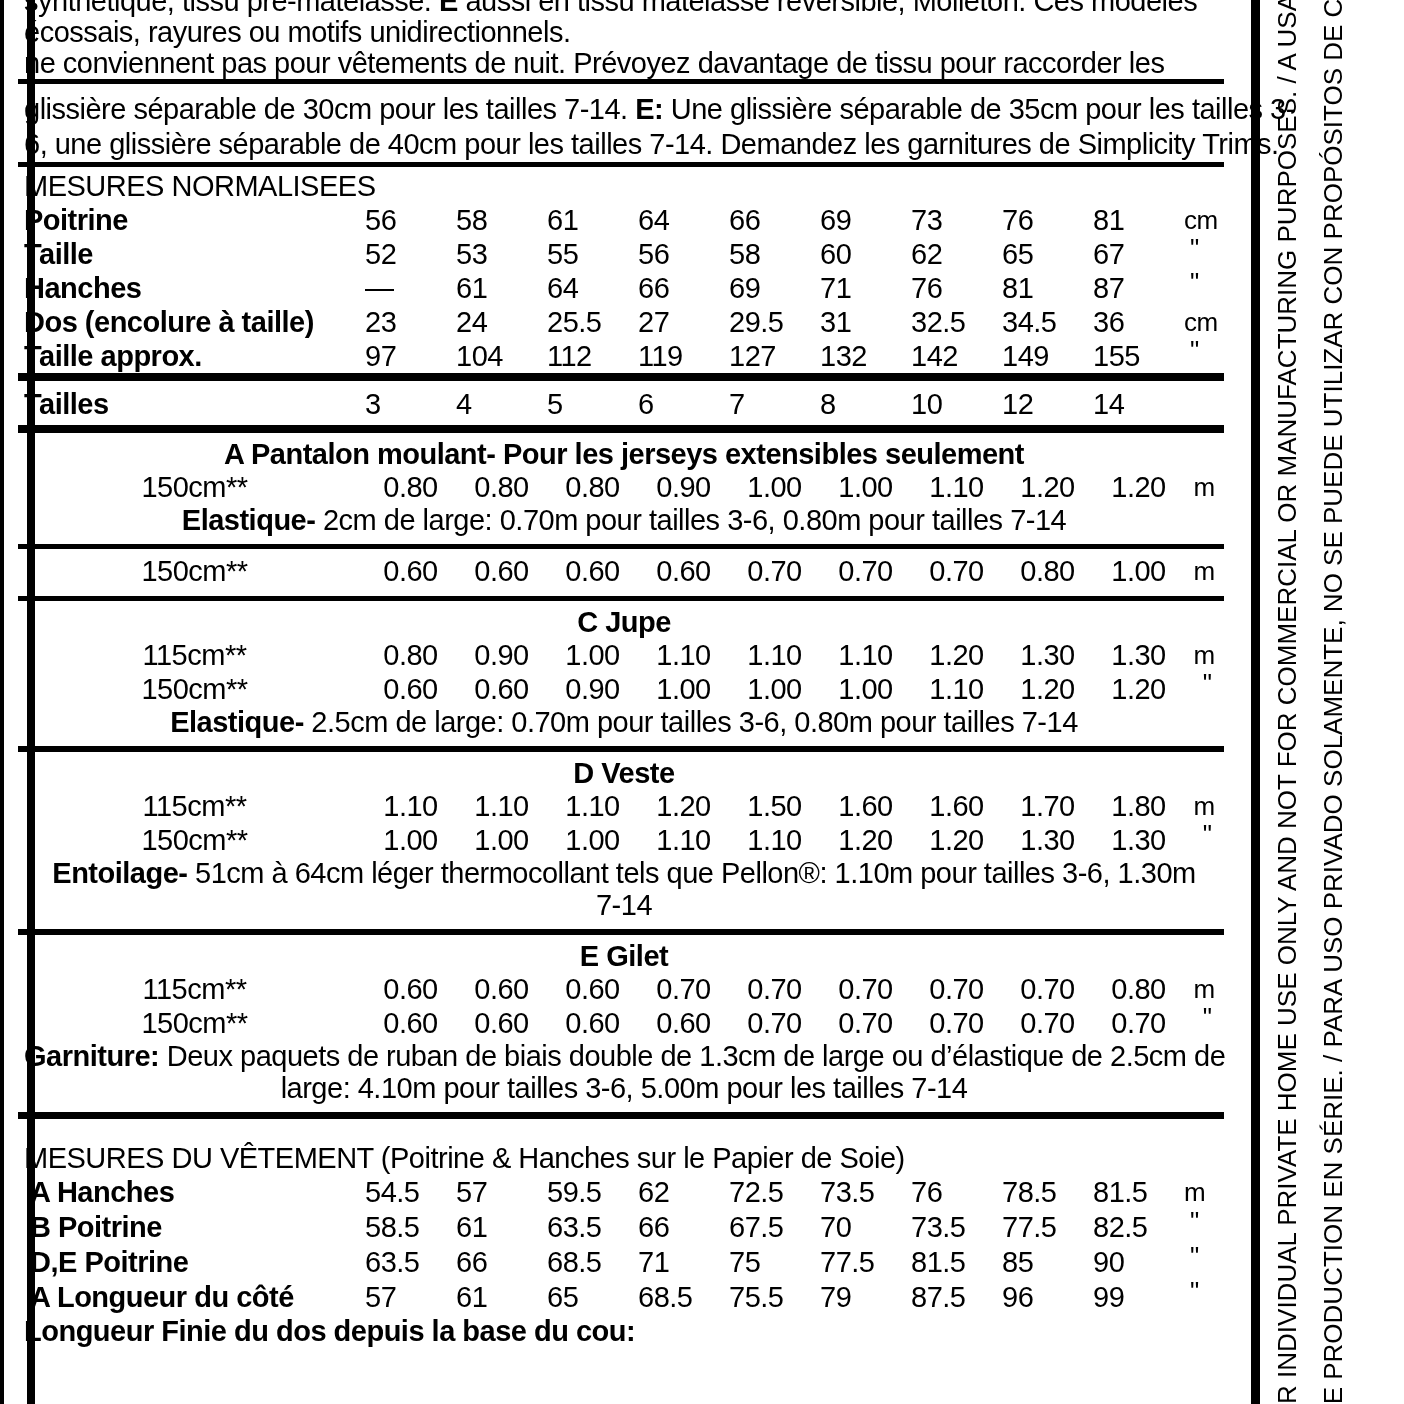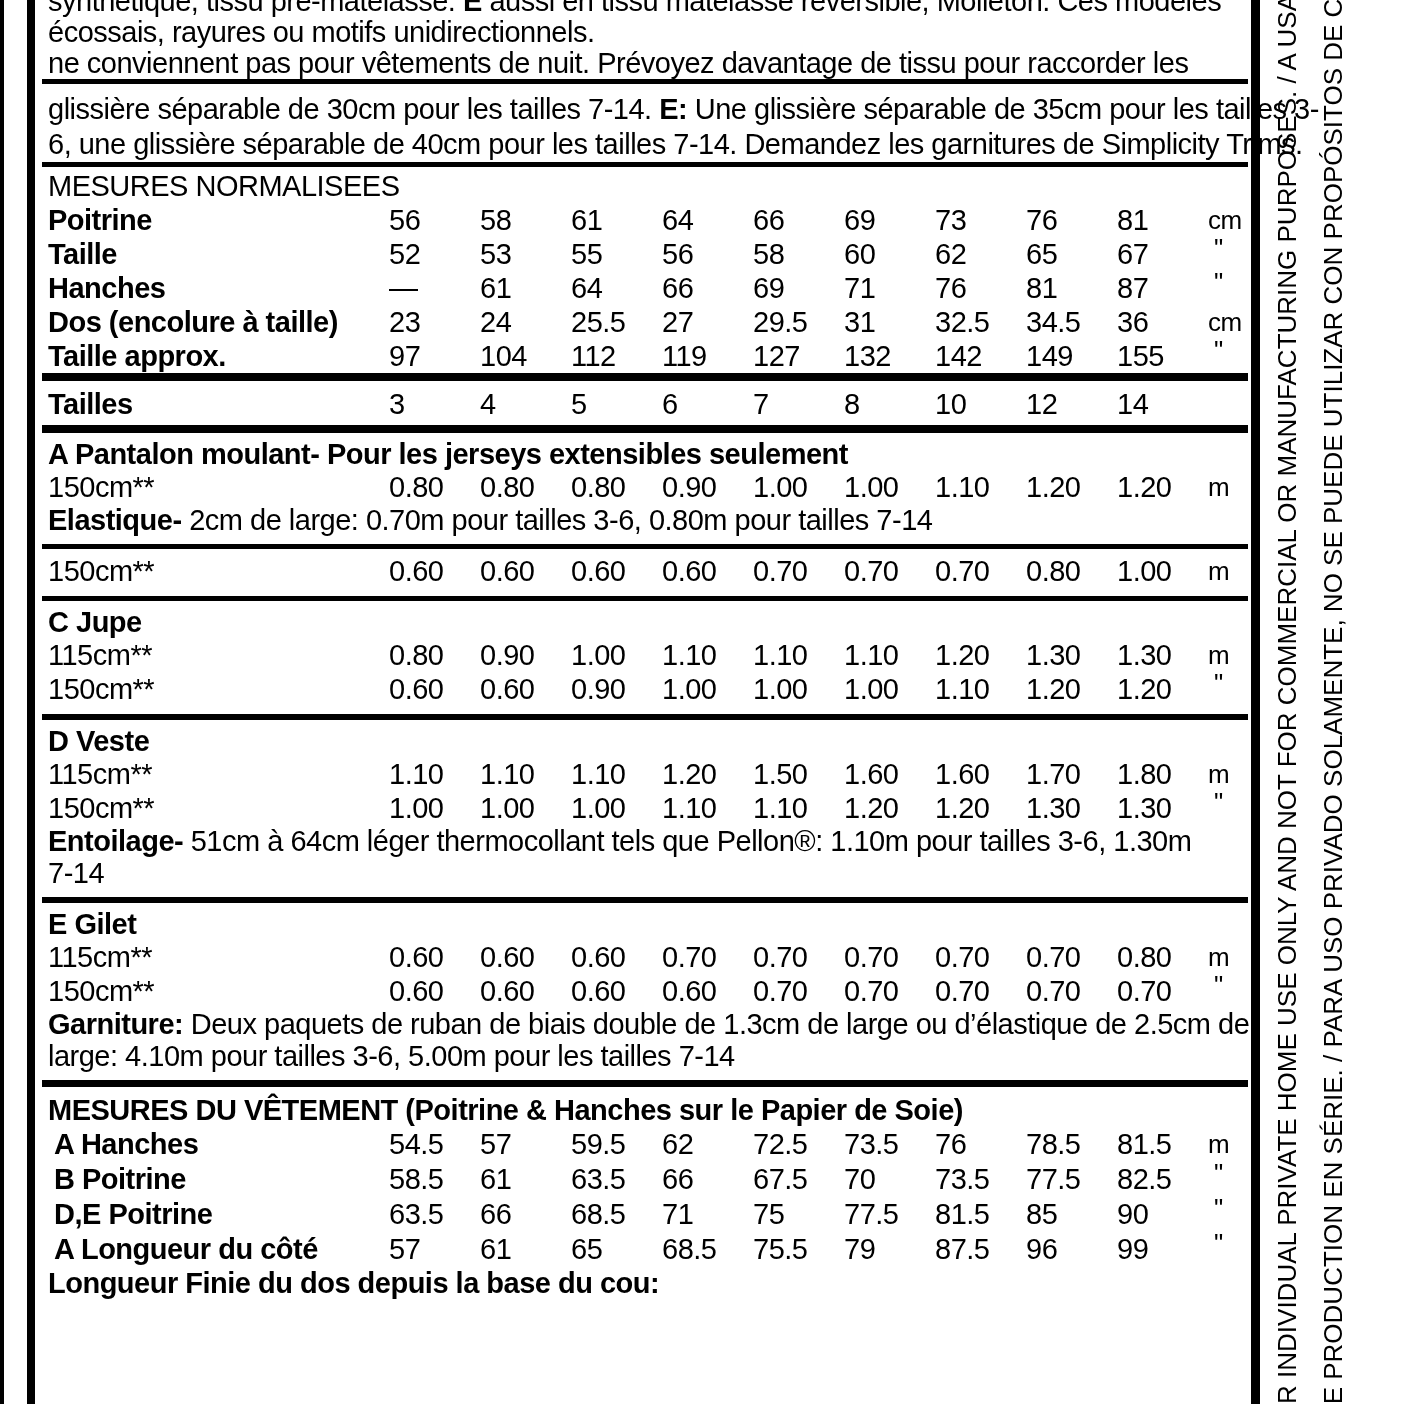--- a/index.html
+++ b/index.html
@@ -8,21 +8,21 @@
     width:1404px;height:1404px;
     background:#fff;
     overflow:hidden;
     font-family:"Liberation Sans",sans-serif;
     color:#000;
     letter-spacing:-0.5px;
   }
   .edge-line{position:absolute;left:0;top:0;width:4px;height:100%;background:#000;}
   .left-border{position:absolute;left:27px;top:0;width:8px;height:100%;background:#000;}
   .right-border{position:absolute;left:1251px;top:0;width:9px;height:100%;background:#000;}
-  .content{position:absolute;left:42px;top:0;width:1206px;}
+  .content{position:absolute;left:18px;top:0;width:1206px;}
   .rule{height:5px;background:#000;}
   .rule.thick{height:8px;}
   .rule.t6{height:6px;}
   .rule.t7{height:7px;}
 
   .pline{font-size:29px;line-height:31px;white-space:nowrap;padding-left:6px;}
   .intro{margin-top:-14px;}
   .notions{padding-top:8px;padding-bottom:0;}
   .notions .pline{line-height:35px;}
 
@@ -33,26 +33,26 @@
 
   .mrow{display:grid;grid-template-columns:347px repeat(9,91px) 1fr;height:34px;line-height:34px;font-size:29px;}
   .mrow .label{padding-left:6px;white-space:nowrap;}
   .mrow .val{white-space:nowrap;}
   .mrow .unit{font-size:26px;white-space:nowrap;}
   .mrow .unit.ditto{position:relative;top:-6px;padding-left:6px;}
 
   .sizes-row{padding-top:6px;padding-bottom:4px;}
   .sizes-row .mrow .label{font-weight:bold;}
 
-  .ysec{padding-top:5px;padding-bottom:8px;}
+  .ysec{padding-top:5px;padding-bottom:8px;text-align:center;}
   .stitle{font-size:29px;line-height:32px;font-weight:bold;padding-left:6px;white-space:nowrap;}
   .note{font-size:29px;line-height:32px;padding-left:6px;white-space:nowrap;}
 
   .garment{padding-top:6px;}
-  .garment .tbl-header{line-height:34px;font-weight:bold;}
+  .garment .tbl-header{line-height:34px;font-weight:normal;margin-top:16px;}
   .garment .mrow{height:35px;line-height:35px;}
   .garment .mrow .label{font-weight:bold;margin-left:6px;}
   .gfooter{font-size:29px;line-height:32px;font-weight:bold;padding-left:6px;white-space:nowrap;}
 
   .vtext{
     position:absolute;bottom:0;
     writing-mode:vertical-rl;
     transform:rotate(180deg);
     transform-origin:center;
     font-size:26px;line-height:30px;
@@ -234,20 +234,21 @@
             <div class="cell val">0.60</div>
             <div class="cell val">0.90</div>
             <div class="cell val">1.00</div>
             <div class="cell val">1.00</div>
             <div class="cell val">1.00</div>
             <div class="cell val">1.10</div>
             <div class="cell val">1.20</div>
             <div class="cell val">1.20</div>
             <div class="cell unit ditto">"</div>
           </div>
+          <div class="note"><span class="b">Elastique- </span><span>2.5cm de large: 0.70m pour tailles 3-6, 0.80m pour tailles 7-14</span></div>
         </div>
         <div class="rule t6"></div>
         <div class="ysec">
           <div class="stitle">D Veste</div>
           <div class="mrow">
             <div class="cell label">115cm**</div>
             <div class="cell val">1.10</div>
             <div class="cell val">1.10</div>
             <div class="cell val">1.10</div>
             <div class="cell val">1.20</div>

